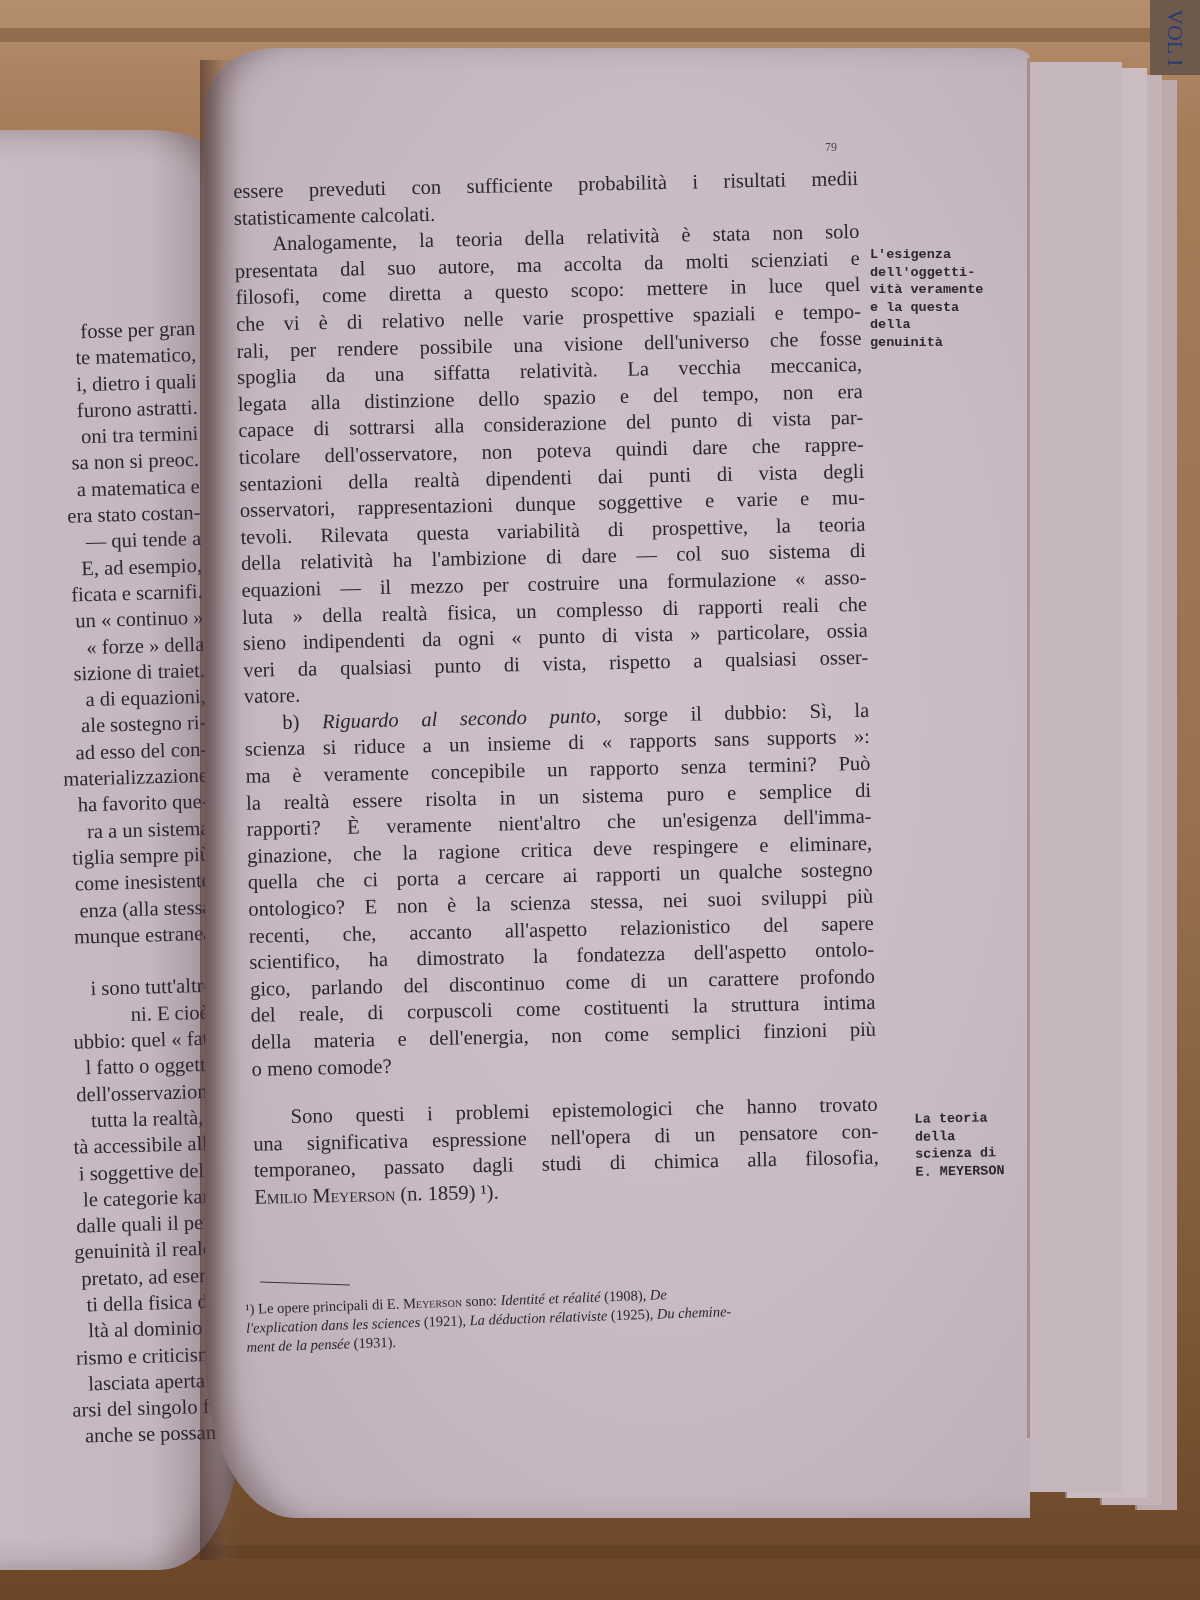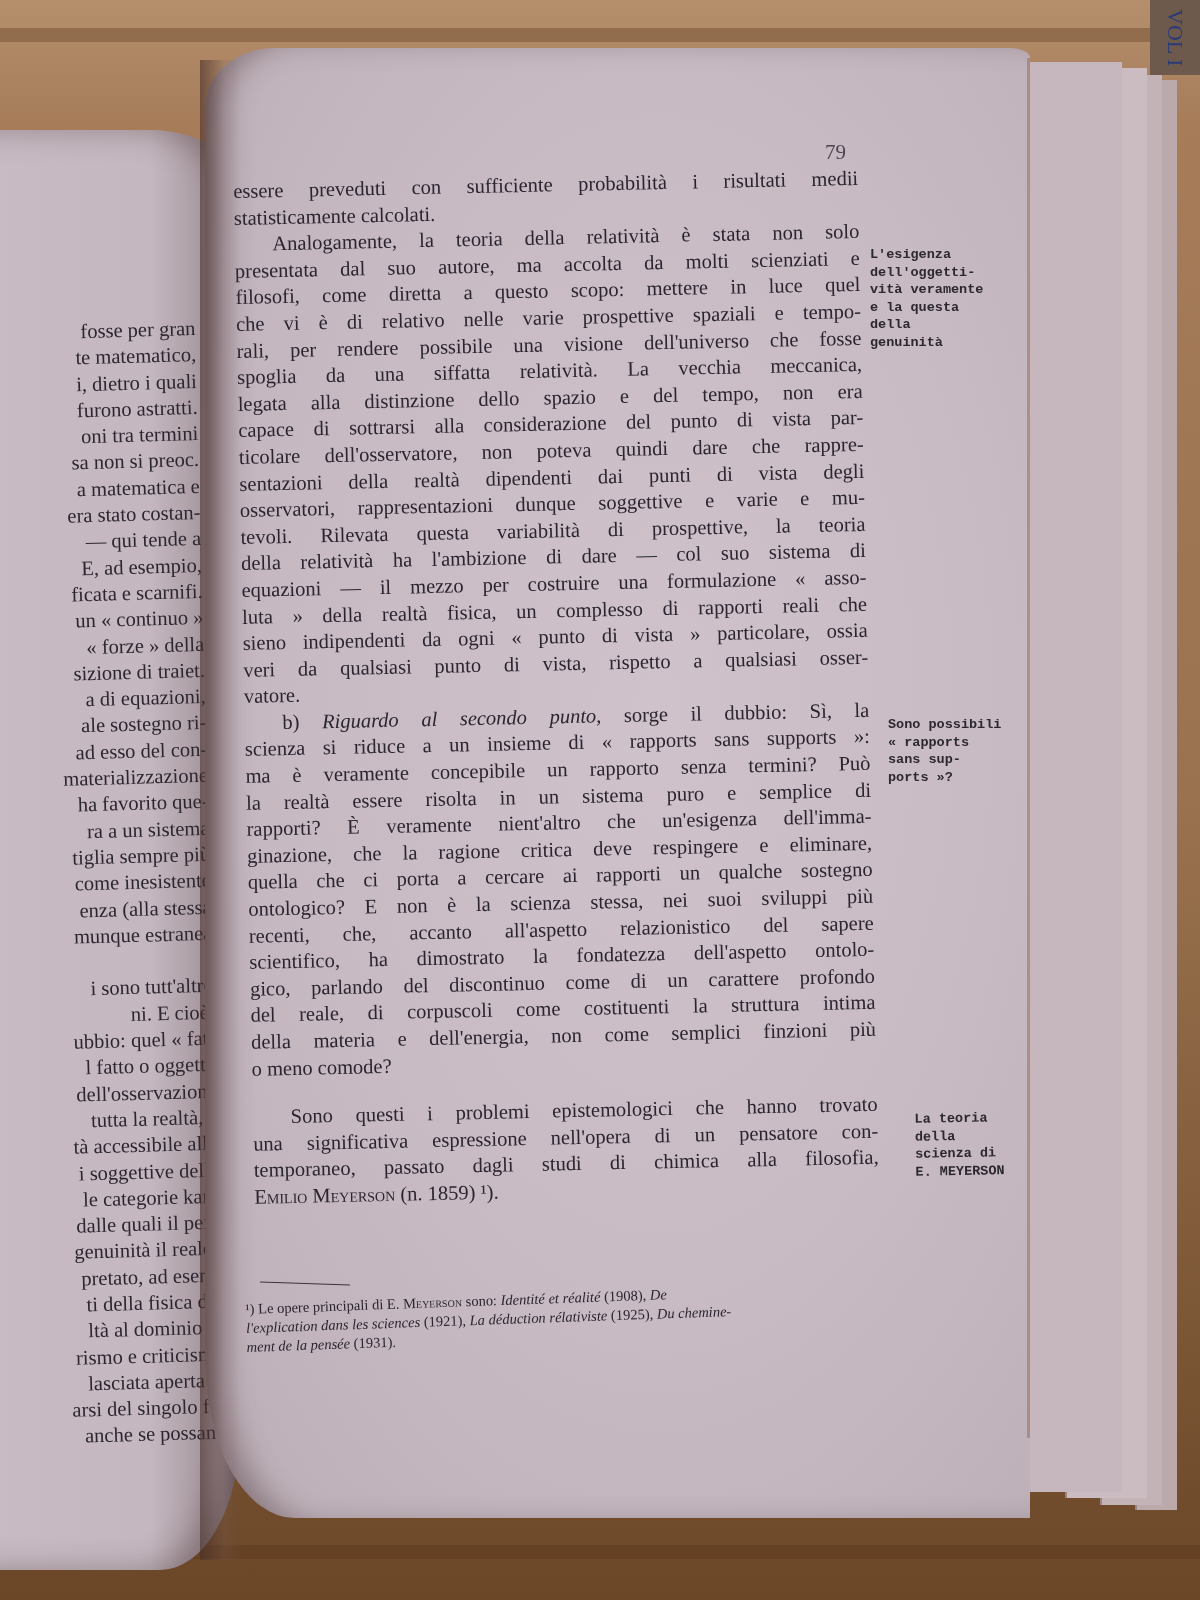--- a/index.html
+++ b/index.html
@@ -49,21 +49,21 @@
     background: radial-gradient(ellipse at 55% 45%, #cfc2ca 0%, #c7bac3 55%, #bcaeb6 100%);
     border-top-left-radius: 70px 60px; border-top-right-radius: 20px 10px;
     border-bottom-left-radius: 90px 160px;
     box-shadow: inset 28px 0 30px -10px rgba(70,50,55,0.45);
   }
   .right-page::after {
     content: ""; position: absolute; right: 0; top: 10px; width: 14px; height: 1380px;
     border-right: 3px solid rgba(150,110,95,0.55);
   }
   .page-number {
-    position: absolute; left: 620px; top: 92px; font-size: 21px; color: #4a4550;
+    position: absolute; left: 620px; top: 92px; font-size: 12px; color: #4a4550;
   }
   .body-text {
     position: absolute; left: 28px; top: 130px; width: 625px;
     font-size: 20.5px; line-height: 26.6px; color: #2a2530;
     transform: rotate(-1.2deg); transform-origin: left top;
   }
   .body-text .line { white-space: nowrap; text-align: justify; text-align-last: justify; }
   .body-text .line.last { text-align-last: left; }
   .body-text .indent { padding-left: 38px; }
   .body-text .gap { height: 22px; }
@@ -220,26 +220,20 @@
   </div>
 
   <div class="marginal m1" id="m1">
       <div class="">L'esigenza</div>
       <div class="">dell'oggetti-</div>
       <div class="">vità veramente</div>
       <div class="">e la questa</div>
       <div class="">della</div>
       <div class="">genuinità</div>
     </div>
-  <div class="marginal m2" id="m2">
-      <div class="">Sono possibili</div>
-      <div class="">« rapports</div>
-      <div class="">sans sup-</div>
-      <div class="">ports »?</div>
-    </div>
   <div class="marginal m3" id="m3">
       <div class="">La teoria</div>
       <div class="">della</div>
       <div class="">scienza di</div>
       <div class="">E. MEYERSON</div>
     </div>
 
   <div class="footnote-rule"></div>
   <div class="footnotes">
     <div>

